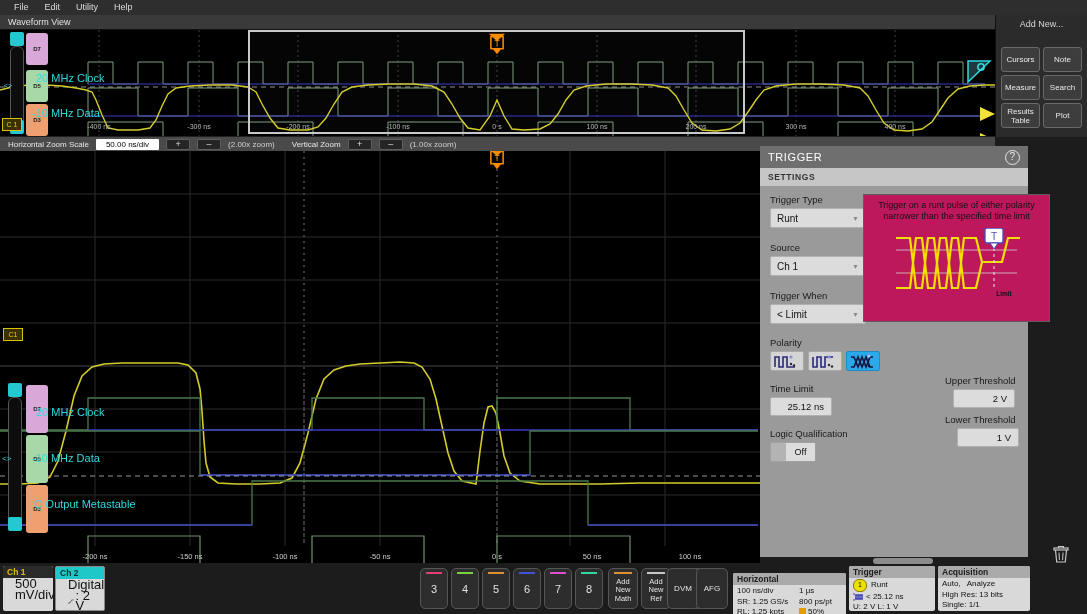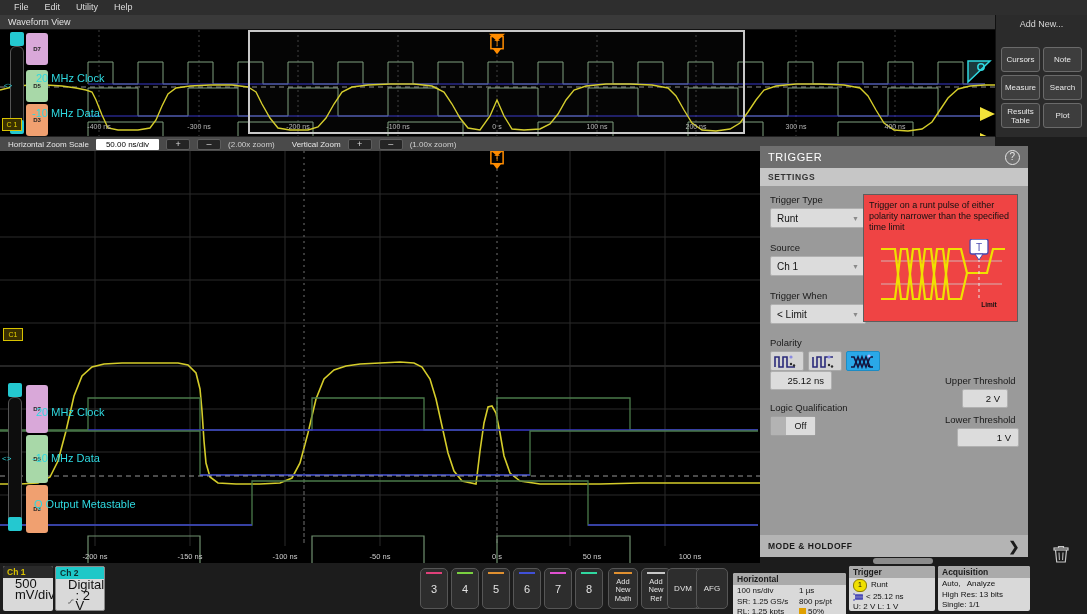--- a/index.html
+++ b/index.html
@@ -139,23 +139,23 @@
     display: flex; align-items: center; justify-content: space-between;
     width: 96px; border-radius: 2px;
   }
   .caret { color: #8a8a8a; font-size: 7px; }
   .numfield {
     background: #dcdcdc; border: 1px solid #b0b0b0; height: 19px;
     color: #111; font-size: 9.5px; padding: 0 7px; line-height: 18px;
     text-align: right; border-radius: 2px;
   }
   .illus {
-    position: absolute; left: 103px; top: 8px; width: 155px; height: 128px;
-    background: #ef4444; border: 1px solid #5e5e5e;
-    color: #111; font-size: 9px; padding: 5px 5px 0;
+    position: absolute; left: 103px; top: 8px; width: 187px; height: 128px;
+    background: #be185d; border: 1px solid #5e5e5e;
+    color: #111; font-size: 9px; text-align: center; padding: 5px 5px 0;
     line-height: 11px;
   }
   .polrow { display: flex; gap: 4px; margin-top: 2px; }
   .polbtn {
     width: 34px; height: 20px; background: #d4d4d4; border: 1px solid #a8a8a8;
     border-radius: 2px; display: flex; align-items: center; justify-content: center;
   }
   .polbtn.sel { background: #2aa8e8; border-color: #1d8cc4; }
   .toggle {
     display: flex; align-items: center; width: 46px; height: 20px;
@@ -541,42 +541,39 @@
         <div class="polbtn sel">
           <svg width="26" height="15" viewBox="0 0 26 15">
             <polyline fill="none" stroke="#15153f" stroke-width="1.6" points="1,3 4,3 8,13 12,3 16,13 20,3 23,3"></polyline>
             <polyline fill="none" stroke="#15153f" stroke-width="1.6" points="1,13 4,13 8,3 12,13 16,3 20,13 23,13"></polyline>
             <circle cx="19" cy="2" r="1.6" fill="#b8b8ff"></circle>
             <circle cx="19" cy="12" r="1.2" fill="#101030"></circle>
           </svg>
         </div>
       </div>
 
+      <div class="fl" style="margin-top:12px;">Time Limit</div>
       <div class="numfield" style="width:62px;">25.12 ns</div>
 
       <div class="fl" style="margin-top:12px;">Logic Qualification</div>
       <div class="toggle">
         <div class="knob"></div>
         <div class="tlab">Off</div>
       </div>
 
       <div style="position:absolute;left:185px;top:189px;">
         <div class="fl">Upper Threshold</div>
-        <div class="numfield" style="width:46px;margin-left:17px;">2 V</div>
+        <div class="numfield" style="width:62px;margin-left:8px;">2 V</div>
       </div>
       <div style="position:absolute;left:185px;top:228px;">
         <div class="fl">Lower Threshold</div>
         <div class="numfield" style="width:62px;margin-left:12px;">1 V</div>
       </div>
     </div>
 
-    <div class="modeholdoff">
-      <span>MODE &amp; HOLDOFF</span>
-      <span style="font-size:13px;">❯</span>
-    </div>
   </div>
 
   <div class="bottombar">
 
     <div class="chbadge" style="left:3px;">
       <div class="hdr" style="background:#2a2a2a;color:#d8c000;">Ch 1</div>
       <div class="bdy">
         <div>500 mV/div</div>
         <div style="display:flex;gap:2px;margin-top:40px;">
           <svg width="8" height="7" viewBox="0 0 8 7">

